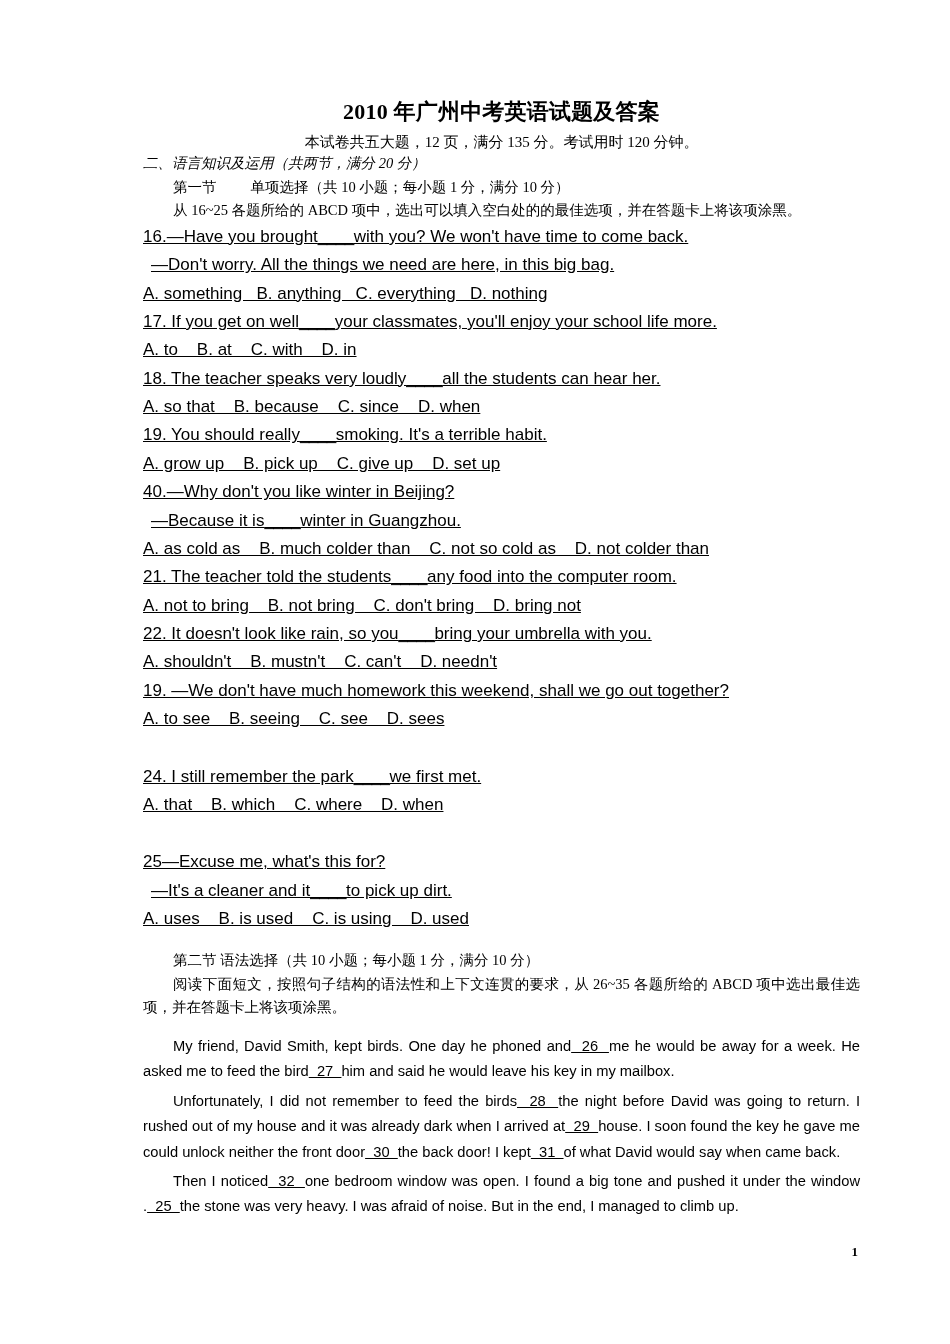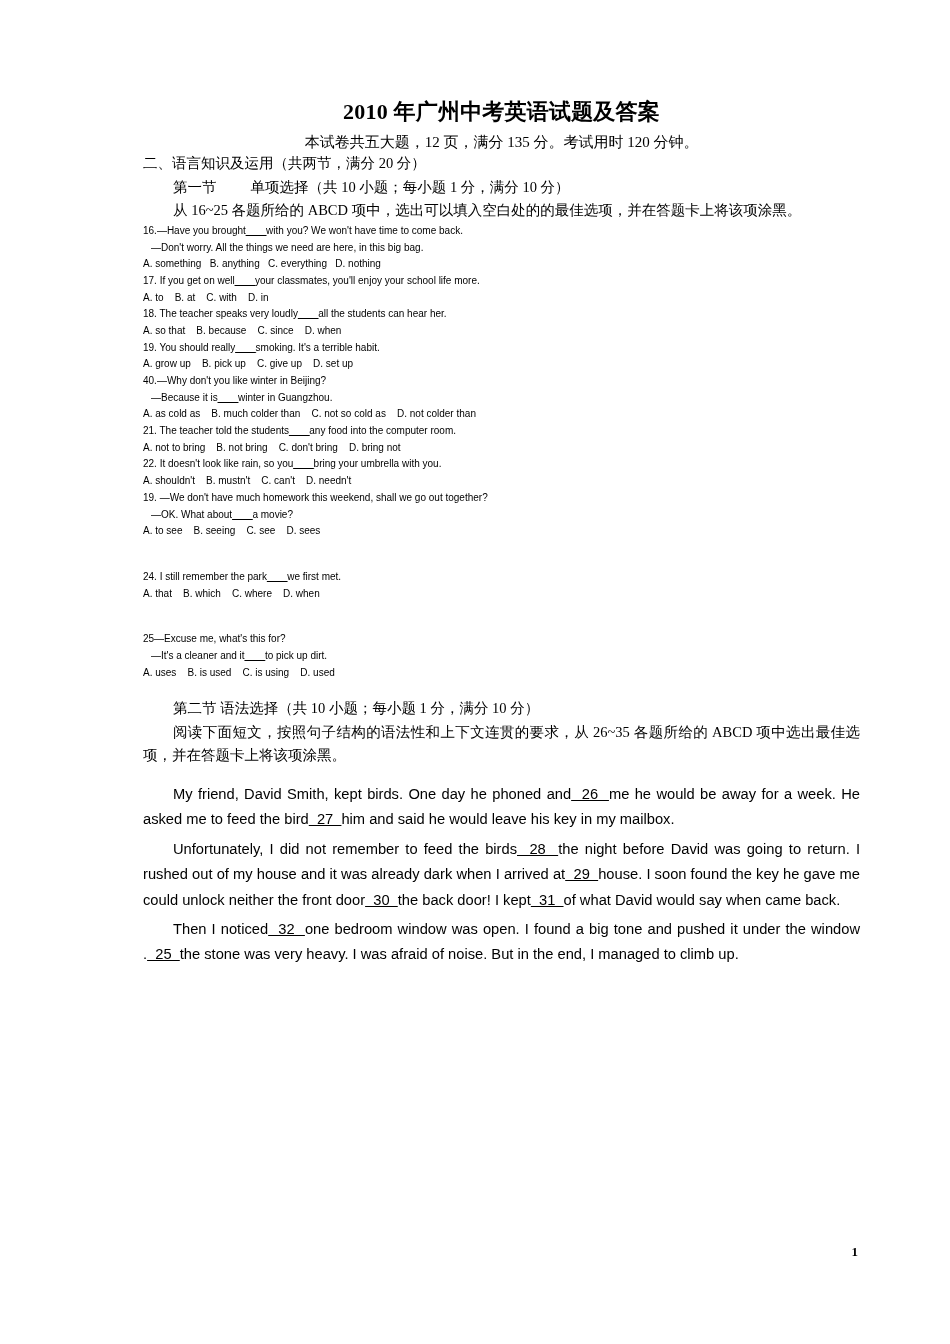--- a/index.html
+++ b/index.html
@@ -43,27 +43,28 @@
   }
   
   .cn-block {
     font-family: "Liberation Serif", serif;
     font-size: 14.5px;
     line-height: 1.62;
     text-align: justify;
     text-justify: inter-ideograph;
   }
   .indent-1 { text-indent: 30px; }
-  .indent-0 { text-indent: 0; }
+  .indent-0 { text-indent: 0; font-style: italic; }
   .gap-wide { display: inline-block; width: 34px; }
   
   .q-line {
-    font-size: 10px;
+    font-size: 17px;
     line-height: 1.67;
     white-space: pre-wrap;
+    text-decoration: underline;
   }
   .q-line.sub {
     padding-left: 8px;
   }
   .blank-inline {
     text-decoration: underline;
     letter-spacing: -0.5px;
   }
   .spacer-lg { height: 29px; }
   .spacer-md { height: 16px; }
@@ -122,21 +123,20 @@
     <div class="q-line sub">—Because it is<span class="blank-inline">____</span>winter in Guangzhou.</div>
     <div class="q-line">A. as cold as    B. much colder than    C. not so cold as    D. not colder than</div>
 
     <div class="q-line">21. The teacher told the students<span class="blank-inline">____</span>any food into the computer room.</div>
     <div class="q-line">A. not to bring    B. not bring    C. don't bring    D. bring not</div>
 
     <div class="q-line">22. It doesn't look like rain, so you<span class="blank-inline">____</span>bring your umbrella with you.</div>
     <div class="q-line">A. shouldn't    B. mustn't    C. can't    D. needn't</div>
 
     <div class="q-line">19. —We don't have much homework this weekend, shall we go out together?</div>
-    <div class="q-line sub">—OK. What about<span class="blank-inline">____</span>a movie?</div>
     <div class="q-line">A. to see    B. seeing    C. see    D. sees</div>
 
     <div class="spacer-lg"></div>
 
     <div class="q-line">24. I still remember the park<span class="blank-inline">____</span>we first met.</div>
     <div class="q-line">A. that    B. which    C. where    D. when</div>
 
     <div class="spacer-lg"></div>
 
     <div class="q-line">25—Excuse me, what's this for?</div>

